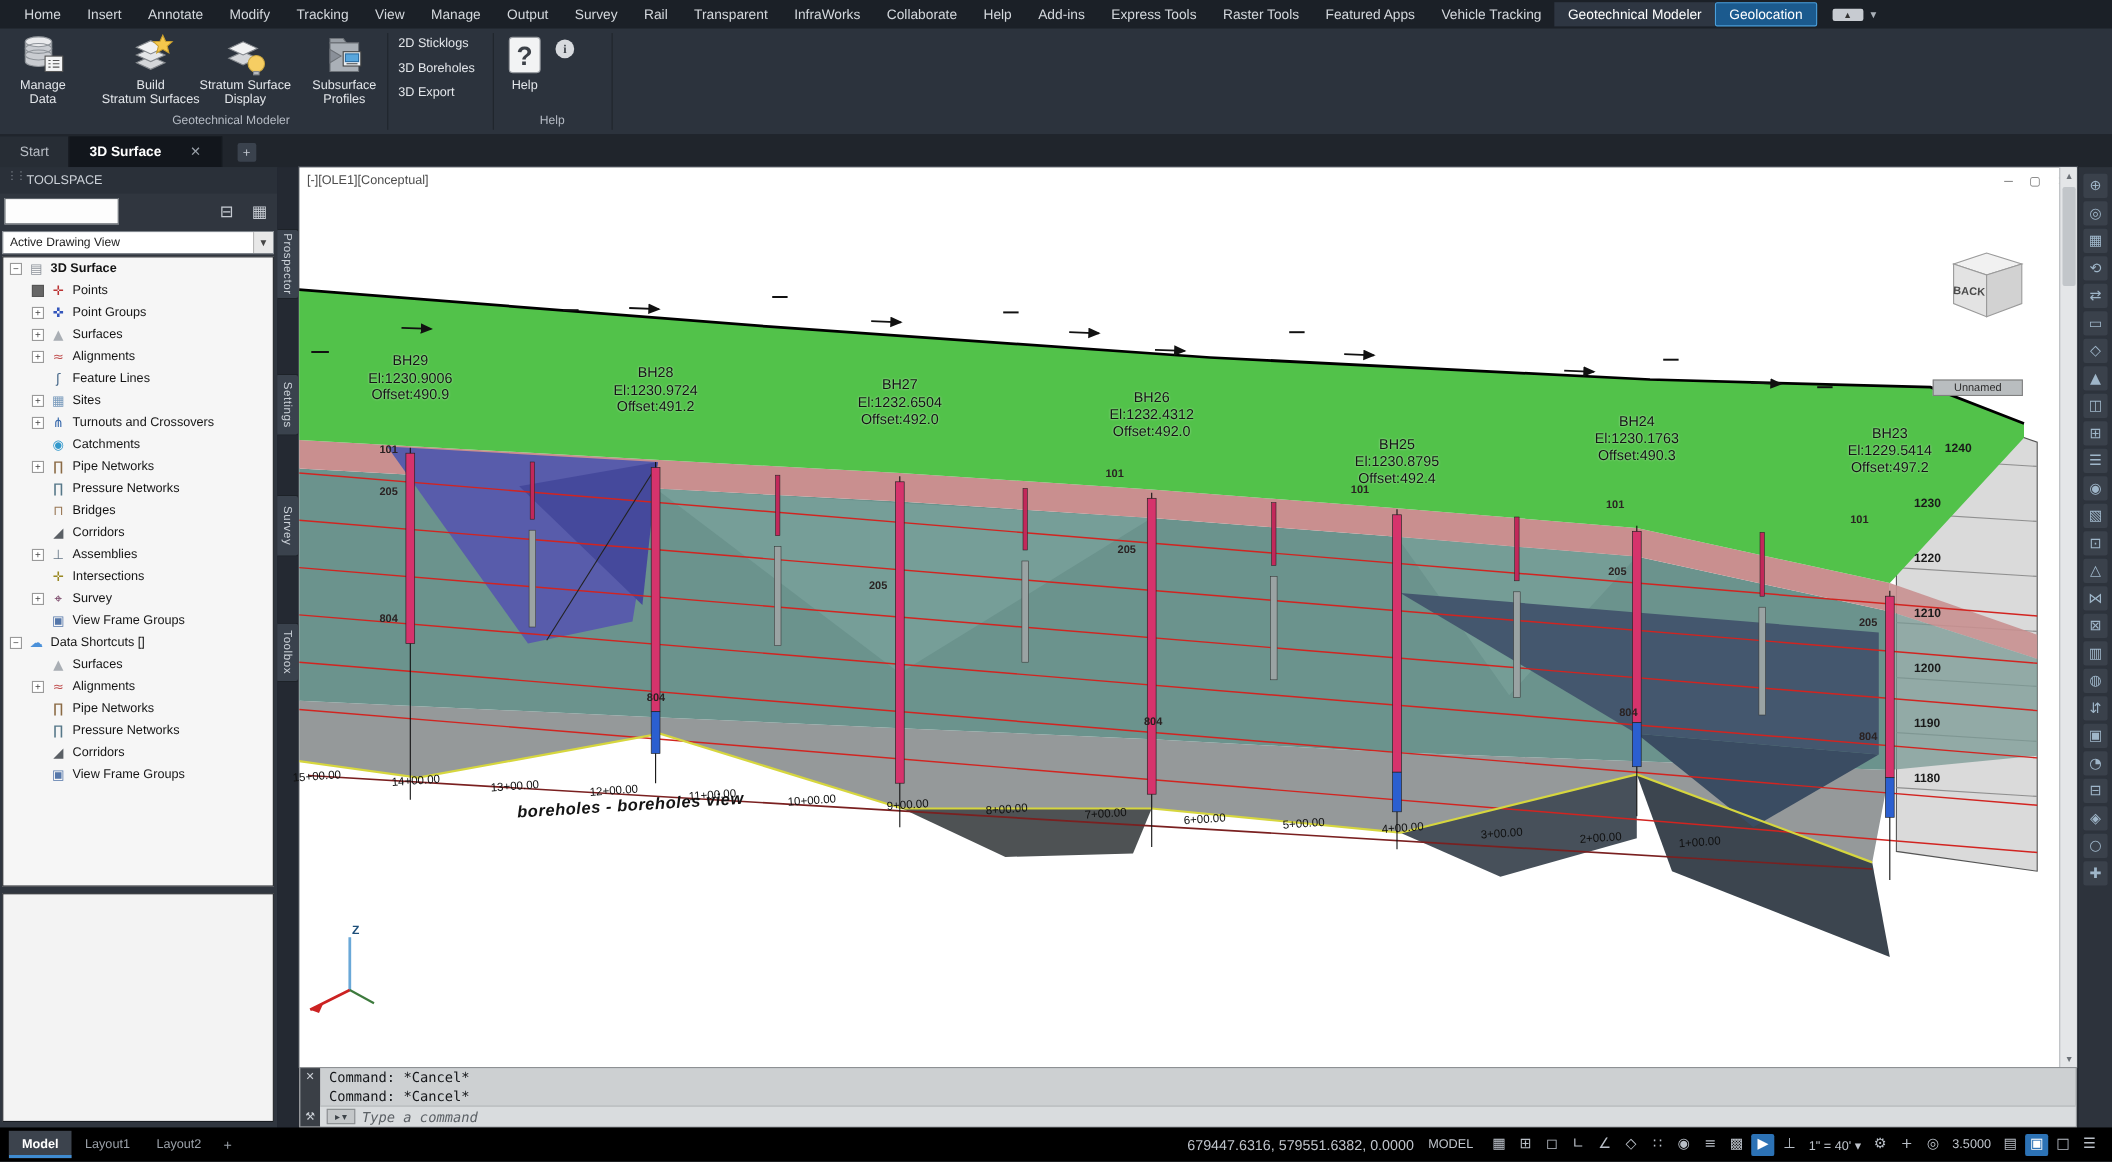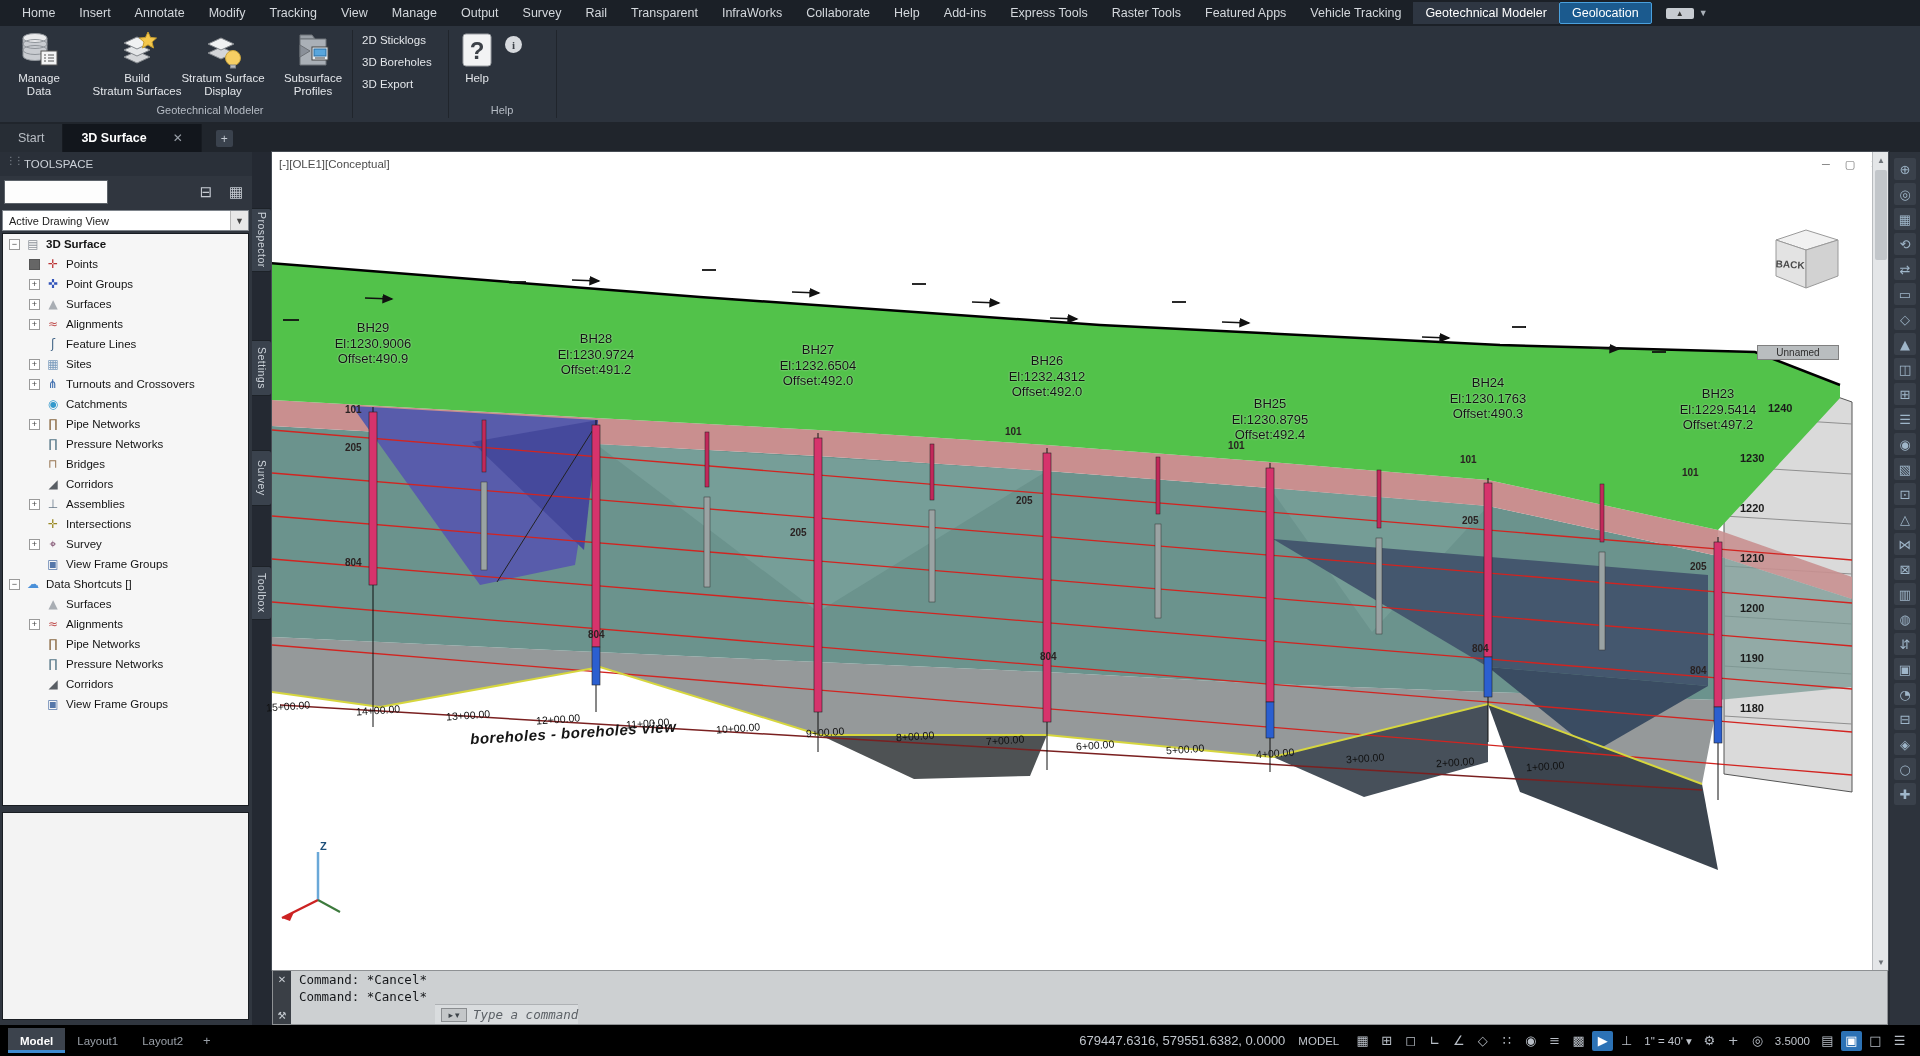--- a/index.html
+++ b/index.html
@@ -93,21 +93,21 @@
   #navbar-right { left:1890px; top:152px; width:30px; height:873px; background:#2d333c; display:flex;
                   flex-direction:column; align-items:center; padding-top:6px; gap:3px; }
   .nav-ico { width:22px; height:22px; background:#3a414b; border-radius:2px; color:#9fb6c9; font-size:13px;
              display:flex; align-items:center; justify-content:center;
              font-family:"DejaVu Sans","DejaVu Sans Mono",sans-serif; flex:none; }
 
   
   #cmdwin { left:272px; top:970px; width:1616px; height:55px; background:#cdd0d2; border:1px solid #8e9194; display:flex; }
   #cmd-left { width:18px; background:#3a3f46; display:flex; flex-direction:column; align-items:center;
               justify-content:space-between; padding:3px 0; color:#c9ced4; font-size:10px; }
-  #cmd-body { flex:1; display:flex; flex-direction:row; }
+  #cmd-body { flex:1; display:flex; flex-direction:column; }
   .cmd-line { font-family:"DejaVu Sans Mono","Liberation Mono",monospace; font-size:12.5px; color:#15171a; padding:1px 8px; }
   #cmd-input-row { margin-top:auto; height:20px; background:#d9dcde; border-top:1px solid #aeb1b4;
                    display:flex; align-items:center; padding-left:6px; gap:6px; }
   #cmd-prompt-ico { width:26px; height:14px; border:1px solid #8a8d90; background:#c4c7c9; color:#3d4349;
                     font-size:9px; display:flex; align-items:center; justify-content:center; gap:2px; }
   #cmd-input-text { font-family:"DejaVu Sans Mono","Liberation Mono",monospace; font-style:italic; font-size:12.5px; color:#5c6166; }
 
   
   #statusbar { left:0; top:1025px; width:1920px; height:31px; background:#000000; display:flex; align-items:center; }
   .lay-tab { font-size:11.5px; color:#9aa0a8; padding:7px 12px 6px; }

